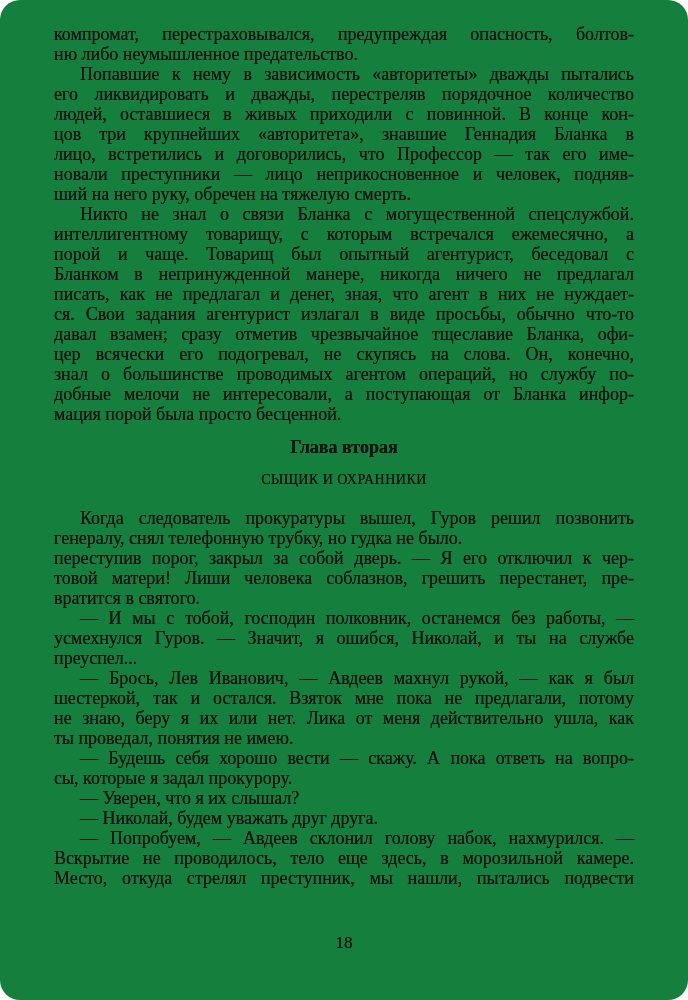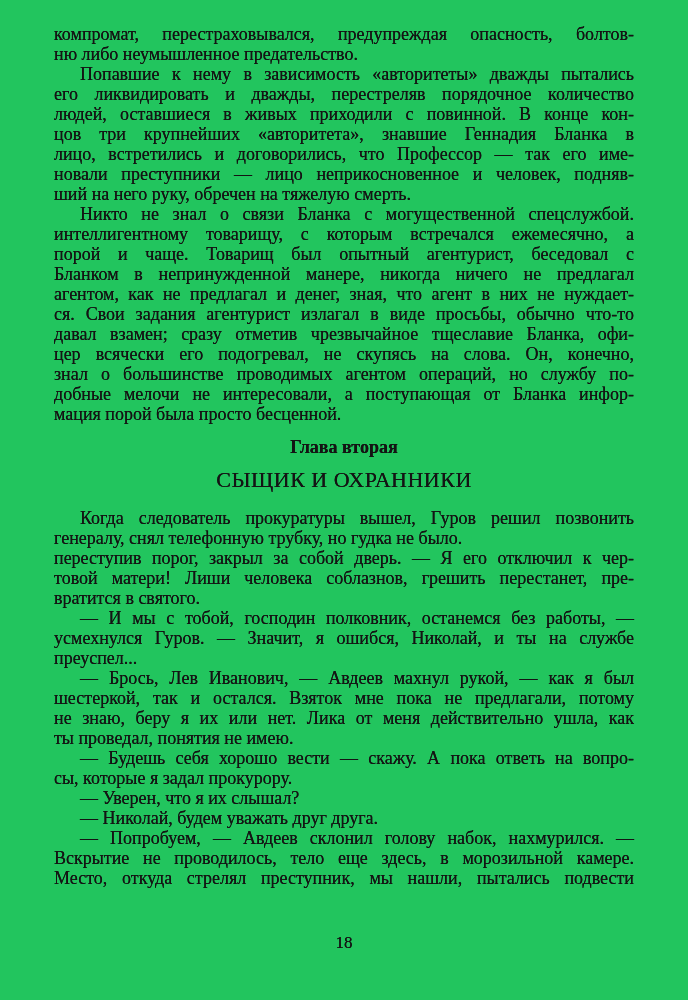--- a/index.html
+++ b/index.html
@@ -24,60 +24,60 @@
   .line.first-indent { text-indent: 26px; }
   .chapter-heading {
     text-align: center;
     font-weight: bold;
     font-size: 18px;
     line-height: 22px;
     margin-top: 12px;
   }
   .chapter-title {
     text-align: center;
-    font-size: 22px;
+    font-size: 14px;
     line-height: 27px;
     letter-spacing: 0.5px;
     margin-top: 8px;
     margin-bottom: 15px;
   }
   .page-number {
     position: absolute;
     left: 0;
     bottom: 47px;
     width: 100%;
     text-align: center;
     font-size: 17px;
     line-height: 20px;
   }
 </style>
 </head>
 <body>
 
-<div class="page" style="background: #22c55e; color: rgb(20, 20, 20);">
+<div class="page" style="background: #15803d; color: rgb(20, 20, 20); border-radius: 20px;">
   <div>
       <div class="para">
         <div class="line">компромат, перестраховывался, предупреждая опасность, болтов-</div>
         <div class="line last">ню либо неумышленное предательство.</div>
       </div>
       <div class="para">
         <div class="line first-indent">Попавшие к нему в зависимость «авторитеты» дважды пытались</div>
         <div class="line">его ликвидировать и дважды, перестреляв порядочное количество</div>
         <div class="line">людей, оставшиеся в живых приходили с повинной. В конце кон-</div>
         <div class="line">цов три крупнейших «авторитета», знавшие Геннадия Бланка в</div>
         <div class="line">лицо, встретились и договорились, что Профессор — так его име-</div>
         <div class="line">новали преступники — лицо неприкосновенное и человек, подняв-</div>
         <div class="line last">ший на него руку, обречен на тяжелую смерть.</div>
       </div>
       <div class="para">
         <div class="line first-indent">Никто не знал о связи Бланка с могущественной спецслужбой.</div>
         <div class="line">интеллигентному товарищу, с которым встречался ежемесячно, а</div>
         <div class="line">порой и чаще. Товарищ был опытный агентурист, беседовал с</div>
         <div class="line">Бланком в непринужденной манере, никогда ничего не предлагал</div>
-        <div class="line">агентом, как не предлагал и денег, зная, что агент в них не нуждает-</div>
+        <div class="line">писать, как не предлагал и денег, зная, что агент в них не нуждает-</div>
         <div class="line">ся. Свои задания агентурист излагал в виде просьбы, обычно что-то</div>
         <div class="line">давал взамен; сразу отметив чрезвычайное тщеславие Бланка, офи-</div>
         <div class="line">цер всячески его подогревал, не скупясь на слова. Он, конечно,</div>
         <div class="line">знал о большинстве проводимых агентом операций, но службу по-</div>
         <div class="line">добные мелочи не интересовали, а поступающая от Бланка инфор-</div>
         <div class="line last">мация порой была просто бесценной.</div>
       </div>
       <div class="chapter-heading">Глава вторая</div>
       <div class="chapter-title">СЫЩИК И ОХРАННИКИ</div>
       <div class="para">

